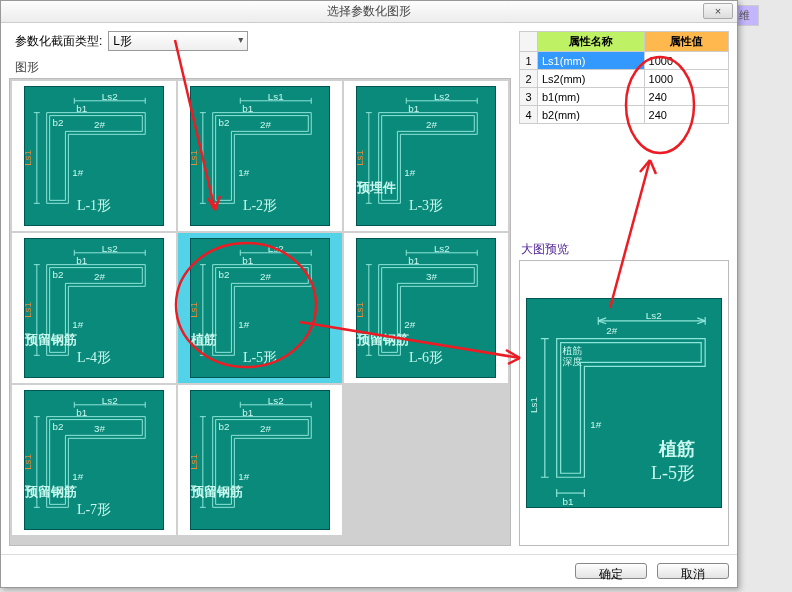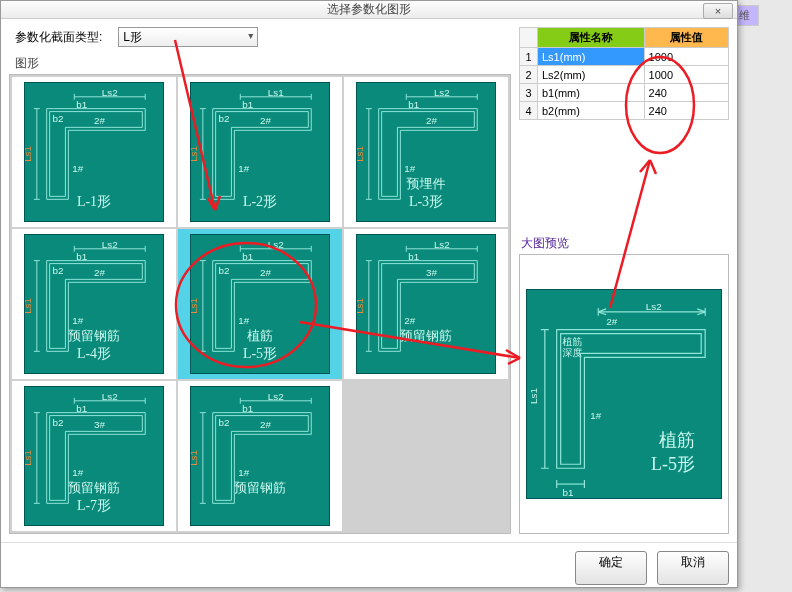--- a/index.html
+++ b/index.html
@@ -56,21 +56,21 @@
     display: flex;
     padding: 8px;
     gap: 8px;
   }
   .left {
     flex: 1;
     display: flex;
     flex-direction: column;
   }
   .type-row {
-    display: flex; align-items: center; gap: 16px;
+    display: flex; align-items: center; gap: 6px;
     margin-bottom: 6px;
     margin-left: 6px;
   }
   .combo {
     width: 140px; height: 20px;
     border: 1px solid #999;
     background: linear-gradient(#fff,#eee);
     display: flex; align-items: flex-end;
     padding: 0 4px;
     position: relative;
@@ -103,21 +103,21 @@
   .tile {
     width: 140px; height: 140px;
     background: #0a8a7a;
     border: 1px solid #055;
     position: relative;
     color: #c8f8ef;
   }
   .tile svg { width: 100%; height: 100%; }
   .tile-label-cn {
     position:absolute; bottom:28px; left:0; right:0;
-    text-align:center; font-size:13px;
+    text-align:left; font-size:13px;font-weight:bold;
   }
   .tile-label-en {
     position:absolute; bottom:10px; left:0; right:0;
     text-align:center; font-size:14px;font-family:Liberation Serif, serif;
   }
   .tile .hint { font-size:10px; fill:#c8f8ef; }
 
   .right {
     width: 210px;
     display:flex; flex-direction:column;
@@ -126,21 +126,21 @@
     border:1px solid #bbb;
     border-collapse: collapse;
     width: 100%;
   }
   .table th, .table td {
     border:1px solid #ccc;
     padding:2px 4px;
     font-size:11px;
     height:18px;
   }
-  .table th { background:#84cc16; }
+  .table th { background:#bef264; }
   .table th.highlight {
     background:#ffb84d; color:#000;margin-left:24px;
   }
   .table .rownum {
     width:18px; text-align:center; background:#f5f5f5;
   }
   .table tbody tr.sel td.cname { background:#3399ff; color:#fff; }
   .preview-label { margin:8px 0 2px 2px; color:#4c1d95; }
   .preview {
     flex:1; min-height:200px;
@@ -151,21 +151,21 @@
   }
   .preview .tile { width: 196px; height: 210px; }
   .preview .tile-label-cn { font-size:18px; bottom:46px; right:26px; left:auto; }
   .preview .tile-label-en { font-size:18px; bottom:22px; right:26px; left:auto; }
   .buttons {
     padding: 8px;
     display:flex; justify-content:flex-end; gap:10px;
     border-top:1px solid #ddd;
   }
   .btn {
-    min-width:72px; height:34px;
+    min-width:72px; height:16px;
     border:1px solid #888; border-radius:3px;
     background:linear-gradient(#fefefe,#e3e3e3);
     text-align:center; line-height:20px;
   }
 
   
   .anno { position:absolute; top:0; left:0; width:100%; height:100%; pointer-events:none; }
   .anno svg { width:100%; height:100%; }
   .anno ellipse, .anno line, .anno path { stroke:#ec1c24; stroke-width:2.5; fill:none; }
 </style>
@@ -295,21 +295,21 @@
         <path d="M50 11 L50 17 M122 11 L122 17"></path>
         <line x1="12" y1="26" x2="12" y2="118"></line>
         <path d="M9 26 L15 26 M9 118 L15 118"></path>
       </g>
       <text x="78" y="13" class="hint" style="fill:#c8f8ef">Ls2</text>
       <text x="52" y="25" class="hint" style="fill:#c8f8ef">b1</text>
       <text x="28" y="40" class="hint" style="fill:#c8f8ef"></text>
       <text x="70" y="42" class="hint" style="fill:#c8f8ef">3#</text>
       <text x="48" y="90" class="hint" style="fill:#c8f8ef">2#</text>
       <text x="6" y="80" class="hint" style="fill:#e88b3a" transform="rotate(-90 6 80)">Ls1</text>
-    </svg><div class="tile-label-cn">预留钢筋</div></div>
+    </svg><div class="tile-label-cn">预留钢筋</div><div class="tile-label-en">L-6形</div></div>
           </div>
           <div class="cell">
             <div class="tile">
     <svg viewBox="0 0 140 140">
       <g stroke="#8fe6da" stroke-width="1" fill="none">
         <path d="M22 26 L22 118 L44 118 L44 48 L122 48 L122 26 Z"></path>
         <path d="M25 29 L25 115 L41 115 L41 45 L119 45 L119 29 Z"></path>
         <line x1="50" y1="14" x2="122" y2="14"></line>
         <path d="M50 11 L50 17 M122 11 L122 17"></path>
         <line x1="12" y1="26" x2="12" y2="118"></line>

